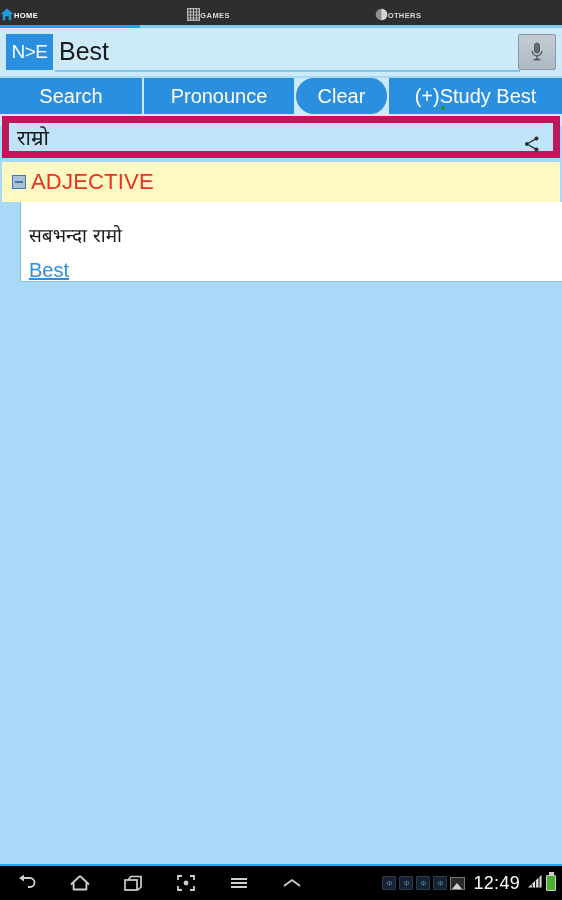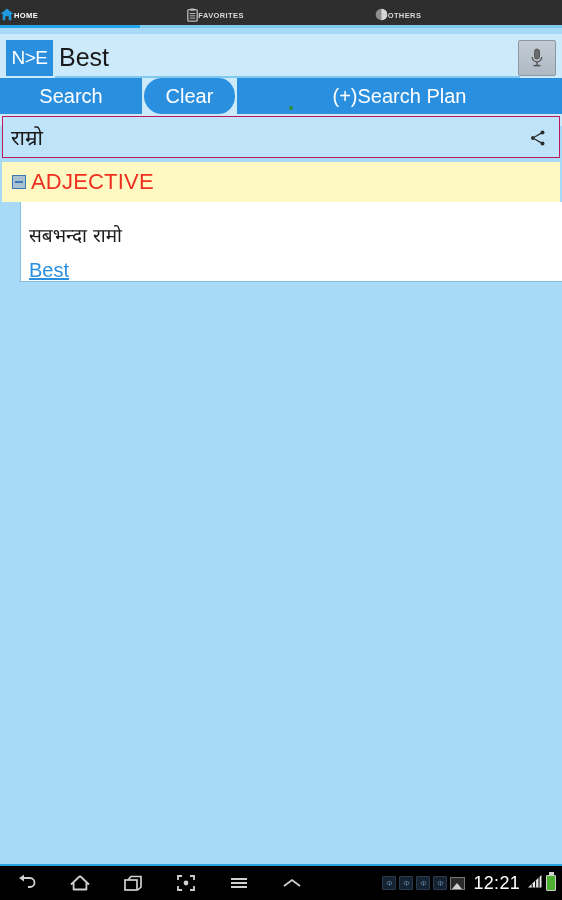--- a/index.html
+++ b/index.html
@@ -35,21 +35,20 @@
     position:absolute; top:25px; left:0; width:562px; height:3px; background:#7fc9ee;
   }
   .tabbar-baseline-active {
     position:absolute; top:25px; left:0; width:140px; height:3px; background:#29a3e8; z-index:2;
   }
 
   
   .searchrow {
     position:absolute; top:28px; left:0; width:562px; height:48px;
     background:#cdeafb;
-    margin-top:6px;
   }
   .lang-btn {
     position:absolute; left:6px; top:6px; width:47px; height:36px;
     background:#2b8fe0; color:#fff; font-size:19px;
     display:flex; align-items:center; justify-content:center;
     letter-spacing:-0.5px; cursor:pointer;
   }
   .search-input-wrap {
     position:absolute; left:55px; top:6px; width:465px; height:38px;
   }
@@ -83,21 +82,21 @@
   .act-btn.b3 { width:93px;border-radius:18px; }
   .act-btn.b4 { flex:1; }
   .greendot {
     position:absolute; left:52px; bottom:4px; width:4px; height:4px;
     border-radius:50%; background:#2f8f2f;
   }
 
   
   .headword-row {
     position:absolute; top:116px; left:2px; width:558px; height:42px;
-    background:#bfe4fa; border:1px solid #be185d;
+    background:#bfe4fa; border:7px solid #be185d;
     display:flex; align-items:center;
   }
   .headword {
     font-size:21px; color:#1a1a1a; padding-left:8px;
     font-family:"DejaVu Sans", sans-serif;
   }
   .share-btn {
     position:absolute; right:8px; top:8px; width:26px; height:26px;
     display:flex; align-items:center; justify-content:center; cursor:pointer;
   }
@@ -187,34 +186,36 @@
     <div class="tab active">
       <span class="tab-icon">
         <svg width="14" height="13" viewBox="0 0 14 13">
           <path d="M7 0.5 L13.3 6 L11.3 6 L11.3 12.3 L8.7 12.3 L8.7 8.3 L5.3 8.3 L5.3 12.3 L2.7 12.3 L2.7 6 L0.7 6 Z" fill="#1f9ade"></path>
         </svg>
       </span>
       <span class="tab-label">HOME</span>
       <span class="tab-underline"></span>
     </div>
 
+
     <div class="tab">
       <span class="tab-icon">
-        <svg width="11" height="14" viewBox="0 0 11 14">
-          <rect x="0.8" y="1.6" width="9.4" height="11.6" rx="1" fill="none" stroke="#b9b9b9" stroke-width="1.3"></rect>
-          <rect x="3.3" y="0.4" width="4.4" height="2.4" rx="0.6" fill="#b9b9b9"></rect>
-          <rect x="2.7" y="5" width="5.6" height="1" fill="#b9b9b9"></rect>
-          <rect x="2.7" y="7.3" width="5.6" height="1" fill="#b9b9b9"></rect>
-          <rect x="2.7" y="9.6" width="5.6" height="1" fill="#b9b9b9"></rect>
-        </svg>
-      </span>
-      <span class="tab-label">FAVORITES</span>
+        <svg width="13" height="13" viewBox="0 0 13 13">
+          <rect x="0.7" y="0.7" width="11.6" height="11.6" fill="none" stroke="#b9b9b9" stroke-width="1.3"></rect>
+          <line x1="0.7" y1="4" x2="12.3" y2="4" stroke="#b9b9b9" stroke-width="1"></line>
+          <line x1="0.7" y1="7" x2="12.3" y2="7" stroke="#b9b9b9" stroke-width="1"></line>
+          <line x1="0.7" y1="10" x2="12.3" y2="10" stroke="#b9b9b9" stroke-width="1"></line>
+          <line x1="3.6" y1="0.7" x2="3.6" y2="12.3" stroke="#b9b9b9" stroke-width="1"></line>
+          <line x1="6.5" y1="0.7" x2="6.5" y2="12.3" stroke="#b9b9b9" stroke-width="1"></line>
+          <line x1="9.4" y1="0.7" x2="9.4" y2="12.3" stroke="#b9b9b9" stroke-width="1"></line>
+        </svg>
+      </span>
+      <span class="tab-label">GAMES</span>
       <span class="tab-underline"></span>
     </div>
-
 
     <div class="tab">
       <span class="tab-icon">
         <svg width="13" height="13" viewBox="0 0 13 13">
           <circle cx="6.5" cy="6.5" r="5.8" fill="#8f8f8f"></circle>
           <path d="M6.5 0.7 A5.8 5.8 0 0 1 12.3 6.5 L6.5 6.5 Z" fill="#d8d8d8"></path>
           <path d="M6.5 6.5 L12.3 6.5 A5.8 5.8 0 0 1 6.5 12.3 Z" fill="#d8d8d8"></path>
         </svg>
       </span>
       <span class="tab-label">OTHERS</span>
@@ -235,23 +236,24 @@
         <rect x="4.5" y="1" width="5" height="10" rx="2.5" fill="#6b6b6b" stroke="#4a4a4a" stroke-width="0.8"></rect>
         <path d="M2.2 9 a4.8 4.8 0 0 0 9.6 0" fill="none" stroke="#555" stroke-width="1.3"></path>
         <line x1="7" y1="14" x2="7" y2="17" stroke="#555" stroke-width="1.4"></line>
         <line x1="3.6" y1="17.6" x2="10.4" y2="17.6" stroke="#555" stroke-width="1.6"></line>
       </svg>
     </div>
   </div>
 
   <div class="actionrow">
     <div class="act-btn b1">Search</div>
+    <div class="act-btn b2">Pronounce</div>
     <div class="act-btn b3">Clear</div>
     <div class="act-btn b4">
-      <span>(+)Search Plan</span>
+      <span>(+)Study Best</span>
       <span class="greendot"></span>
     </div>
   </div>
 
   <div class="headword-row">
     <span class="headword">राम्रो</span>
     <span class="share-btn">
       <svg width="18" height="18" viewBox="0 0 18 18">
         <circle cx="13.5" cy="3.5" r="2" fill="#2b2b2b"></circle>
         <circle cx="4" cy="9" r="2" fill="#2b2b2b"></circle>
@@ -314,21 +316,21 @@
         </svg>
       </div>
     </div>
 
     <div class="statusicons">
       <span class="notif-badge">Φ</span>
       <span class="notif-badge">Φ</span>
       <span class="notif-badge">Φ</span>
       <span class="notif-badge">Φ</span>
       <span class="pic-icon"></span>
-      <span class="clock">12:21</span>
+      <span class="clock">12:49</span>
       <span>
         <svg width="16" height="15" viewBox="0 0 16 15">
           <path d="M14.5 1 L14.5 13.5 L1 13.5 Z" fill="#e8e8e8"></path>
           <line x1="5.2" y1="13.5" x2="5.2" y2="10" stroke="#000" stroke-width="1.1"></line>
           <line x1="8.6" y1="13.5" x2="8.6" y2="6.5" stroke="#000" stroke-width="1.1"></line>
           <line x1="12" y1="13.5" x2="12" y2="3" stroke="#000" stroke-width="1.1"></line>
         </svg>
       </span>
       <span class="battery"></span>
     </div>

